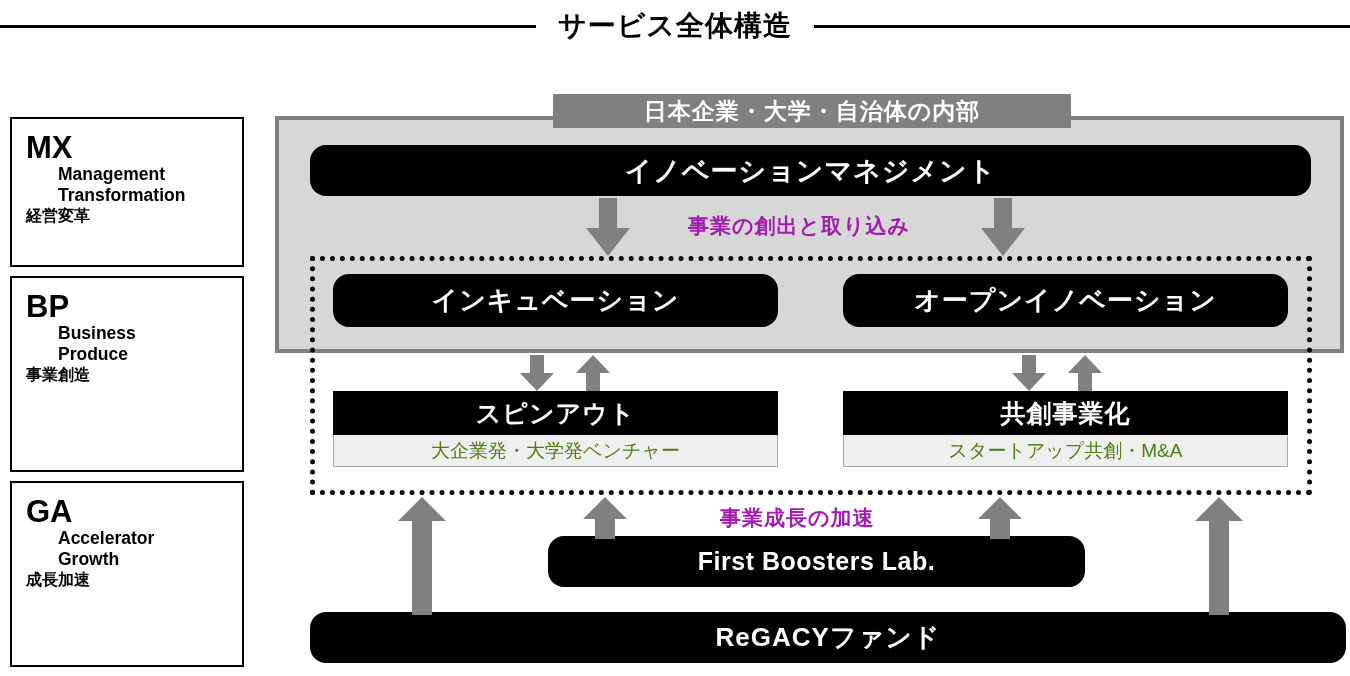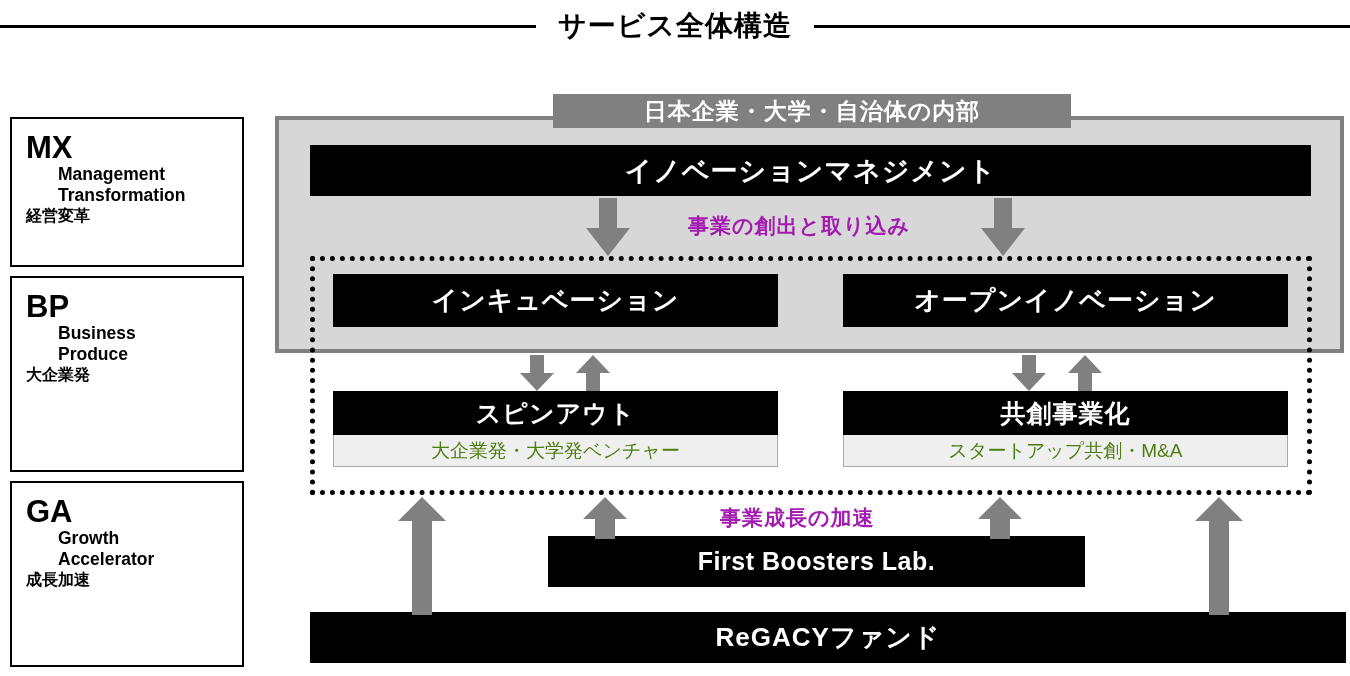--- a/index.html
+++ b/index.html
@@ -118,20 +118,21 @@
   
   .black-bar {
     position: absolute;
     background: #000000;
     color: #ffffff;
     display: flex;
     align-items: center;
     justify-content: center;
     font-weight: bold;
     box-sizing: border-box;
+    border-radius: 16px;
   }
   #bar-innovation-management {
     left: 310px; top: 145px;
     width: 1001px; height: 51px;
     font-size: 27px;
     letter-spacing: 1px;
   }
   #bar-incubation {
     left: 333px; top: 274px;
     width: 445px; height: 53px;
@@ -243,27 +244,27 @@
   <div class="abbr">MX</div>
   <div class="en">Management</div>
   <div class="en">Transformation</div>
   <div class="jp">経営変革</div>
 </div>
 
 <div class="pillar" id="pillar-bp">
   <div class="abbr">BP</div>
   <div class="en">Business</div>
   <div class="en">Produce</div>
-  <div class="jp">大企業発</div>
+  <div class="jp">事業創造</div>
 </div>
 
 <div class="pillar" id="pillar-ga">
   <div class="abbr">GA</div>
+  <div class="en">Accelerator</div>
   <div class="en">Growth</div>
-  <div class="en">Accelerator</div>
   <div class="jp">成長加速</div>
 </div>
 
 <div class="gray-panel"></div>
 <div class="panel-tag">日本企業・大学・自治体の内部</div>
 
 <div class="dotted-region"></div>
 
 <div class="black-bar" id="bar-innovation-management">イノベーションマネジメント</div>
 

